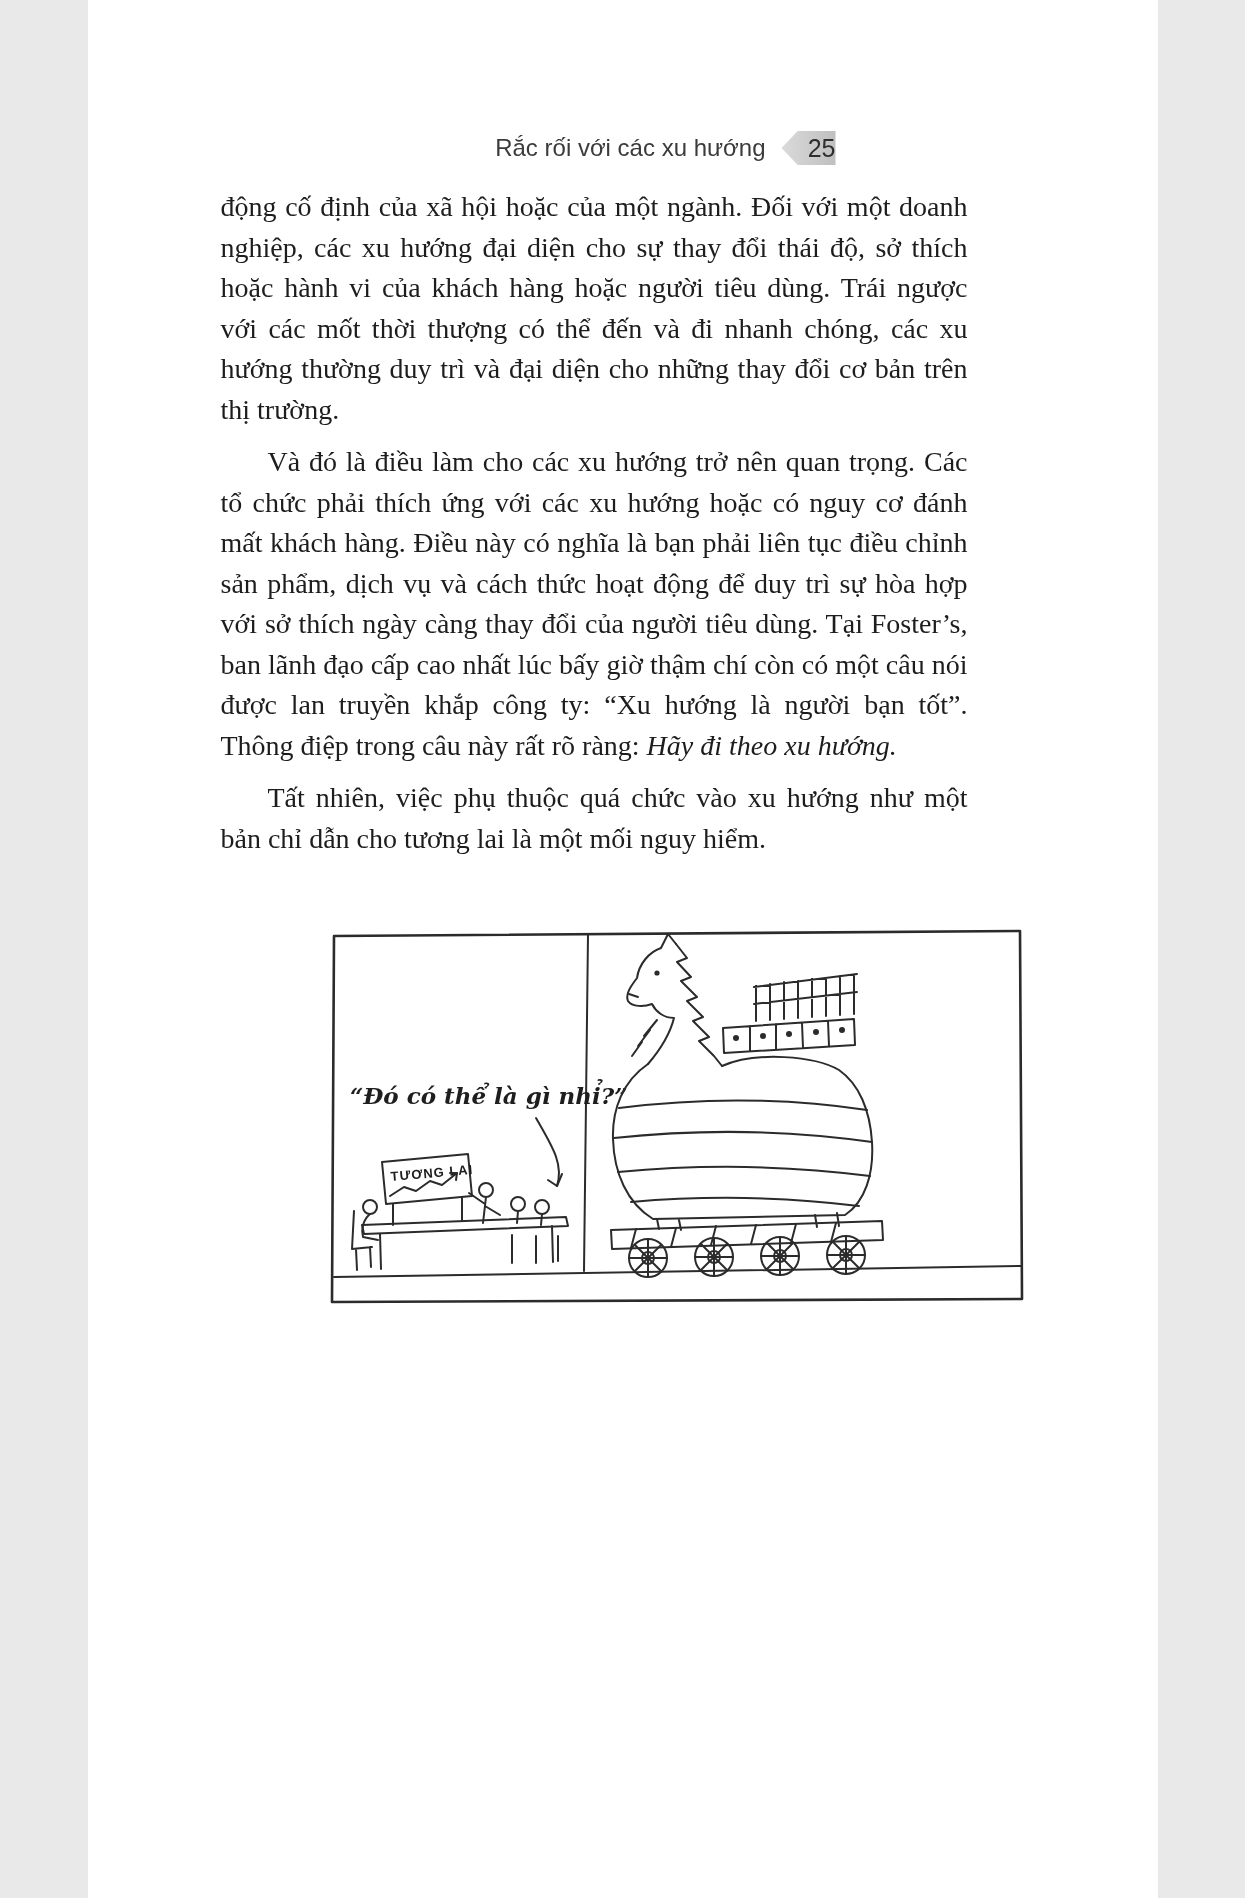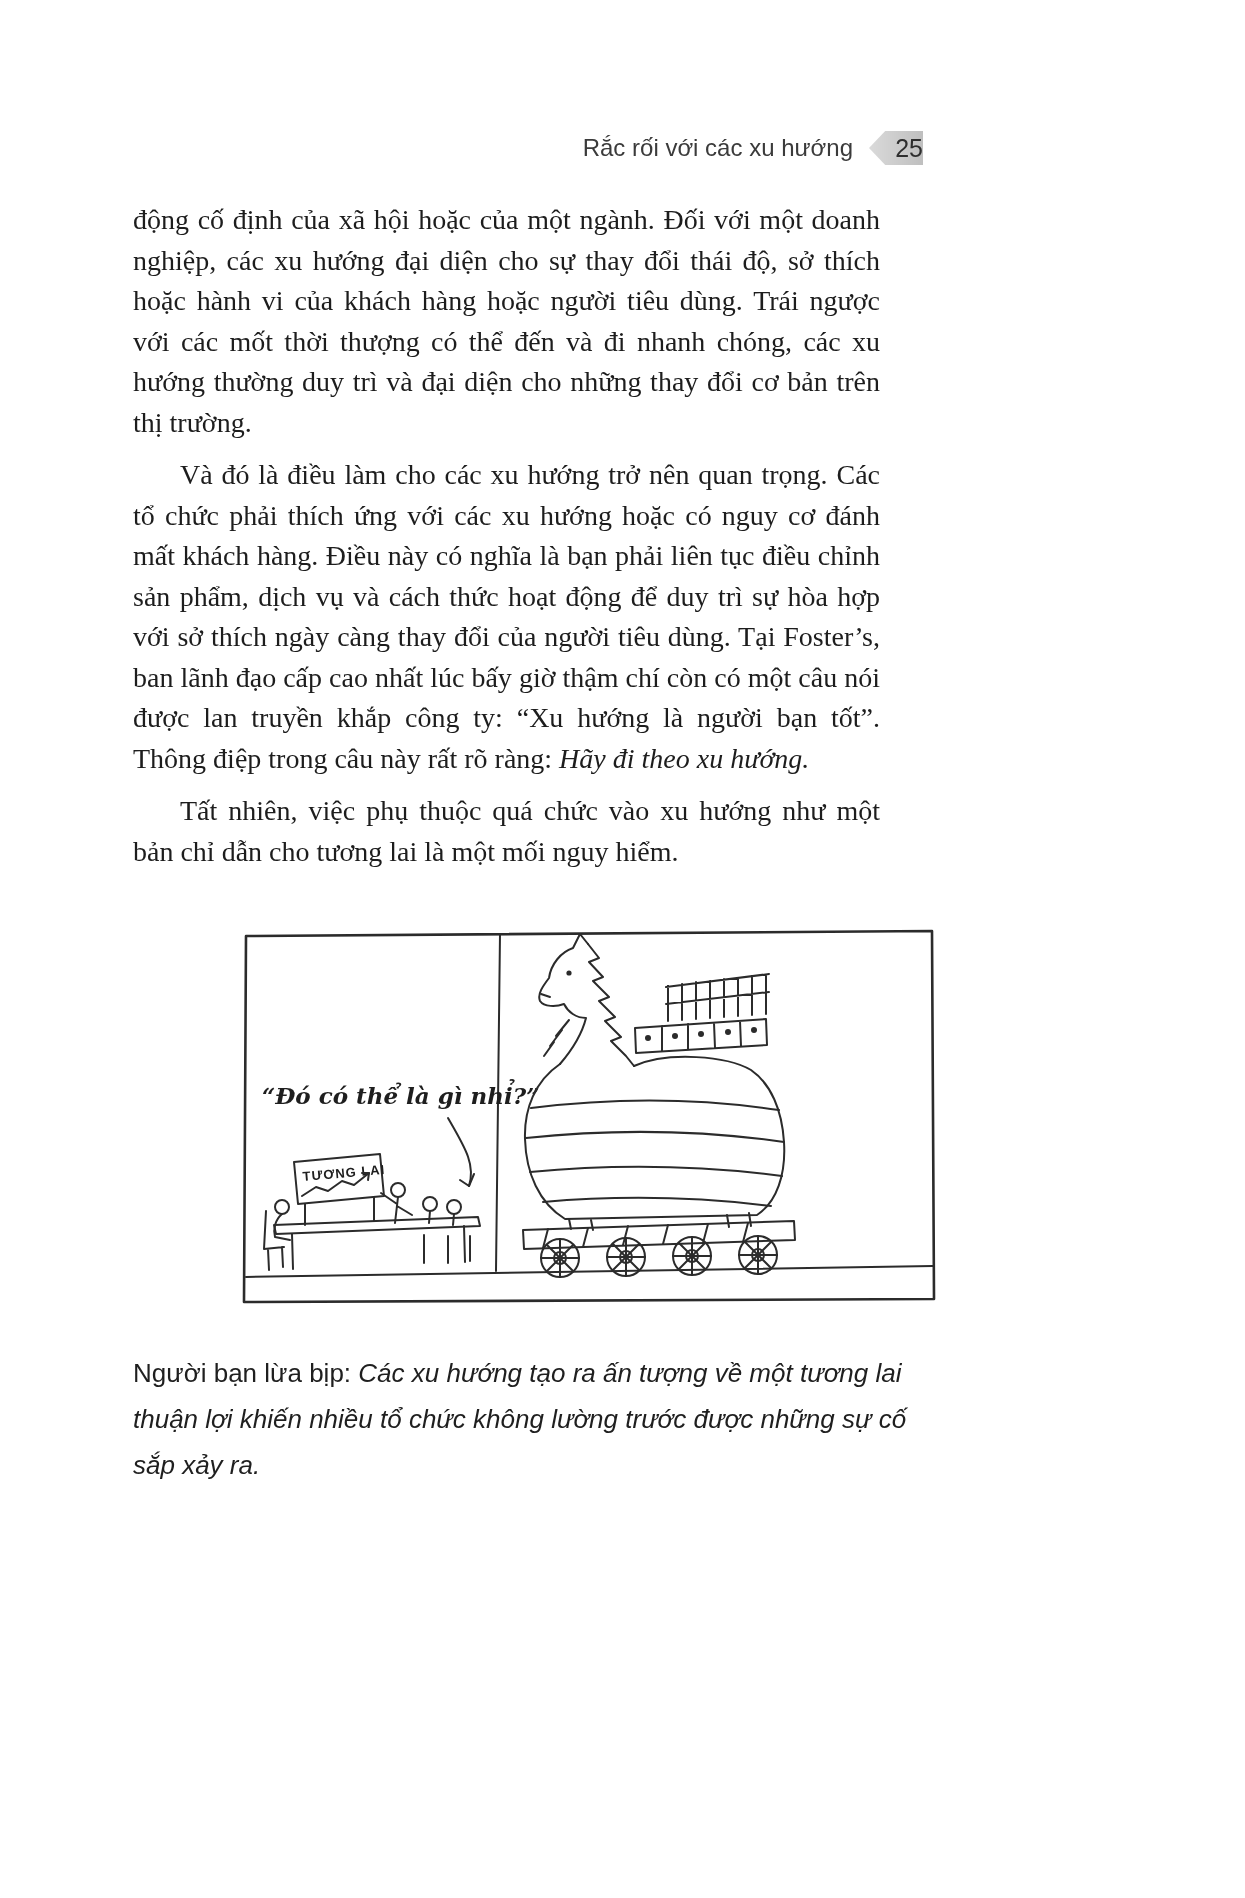--- a/index.html
+++ b/index.html
@@ -1,17 +1,17 @@
 <!DOCTYPE html>
 <html><head>
 <meta charset="utf-8">
 <style>
   html,body { margin:0; padding:0; background:#e9e9e9; }
   .page {
-    position:relative; width:1245px; height:1898px; margin:0 auto;
+    position:relative; width:1070px; height:1898px; margin:0 auto;
     background:#ffffff; color:#1d1d1d;
     font-family:"Liberation Serif", serif; overflow:hidden;
   }
 
   
   .header {
     position:absolute; top:131px; right:322px;
     display:flex; align-items:center; gap:16px;
     font-family:"Liberation Sans", sans-serif;
   }
@@ -19,21 +19,21 @@
   .page-tag {
     width:54px; height:34px;
     background:linear-gradient(90deg,#dadada,#bfbfbf);
     clip-path:polygon(0 50%, 30% 0, 100% 0, 100% 100%, 30% 100%);
     display:flex; align-items:center; justify-content:flex-end;
     font-size:25px; color:#2e2e2e;
   }
 
   
   .body-text {
-    position:absolute; left:133px; top:200px; width:747px;
+    position:absolute; left:133px; top:187px; width:747px;
     font-size:28px; line-height:40.5px; text-align:justify; hyphens:none;
   }
   .para { margin:0 0 12px 0; text-indent:47px; }
   .para.first { text-indent:0; }
   .italic { }
 
   
   .cartoon { position:absolute; left:238px; top:924px; width:702px; height:382px; }
   .art path, .art circle {
     stroke:#2b2b2b; stroke-width:2; fill:none;
@@ -138,18 +138,14 @@
       <path d="M388 314 L388 352 M369 333 L407 333 M375 320 L401 346 M375 346 L401 320"></path>
       <circle cx="454" cy="332" r="19"></circle>
       <circle cx="454" cy="332" r="6"></circle>
       <path d="M454 313 L454 351 M435 332 L473 332 M441 319 L467 345 M441 345 L467 319"></path>
       <circle cx="520" cy="331" r="19"></circle>
       <circle cx="520" cy="331" r="6"></circle>
       <path d="M520 312 L520 350 M501 331 L539 331 M507 318 L533 344 M507 344 L533 318"></path>
     </svg>
   </div>
 
-  <div class="caption">
-    <span class="caption-label">Người bạn lừa bịp:</span>
-    <span class="caption-text">Các xu hướng tạo ra ấn tượng về một tương lai thuận lợi khiến nhiều tổ chức không lường trước được những sự cố sắp xảy ra.</span>
-  </div>
 
 </div>
 
 </body></html>

